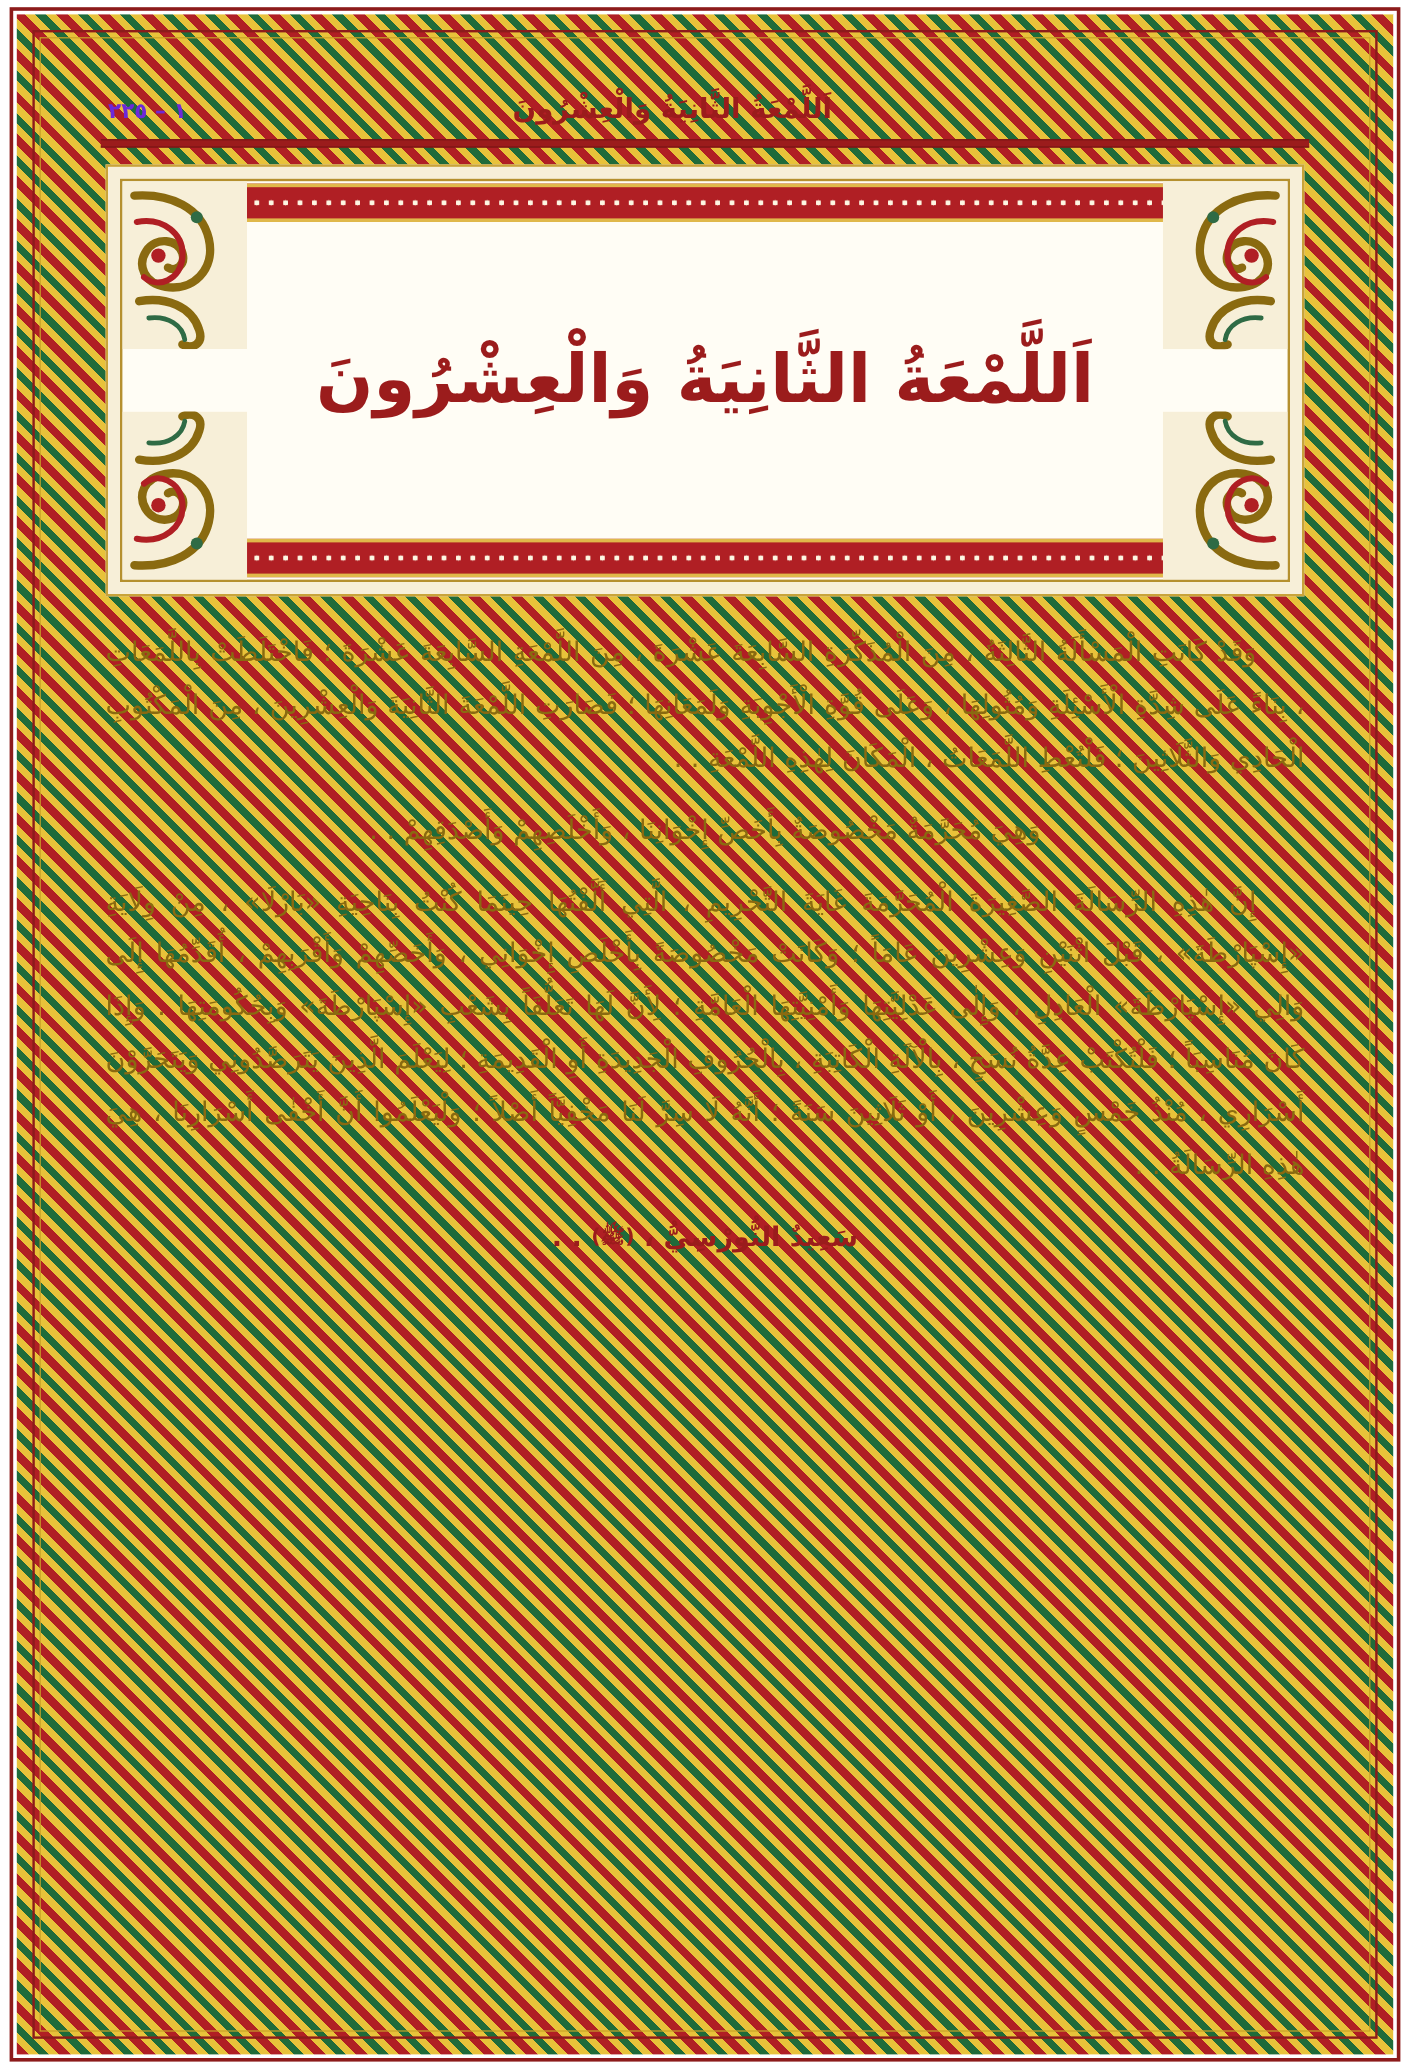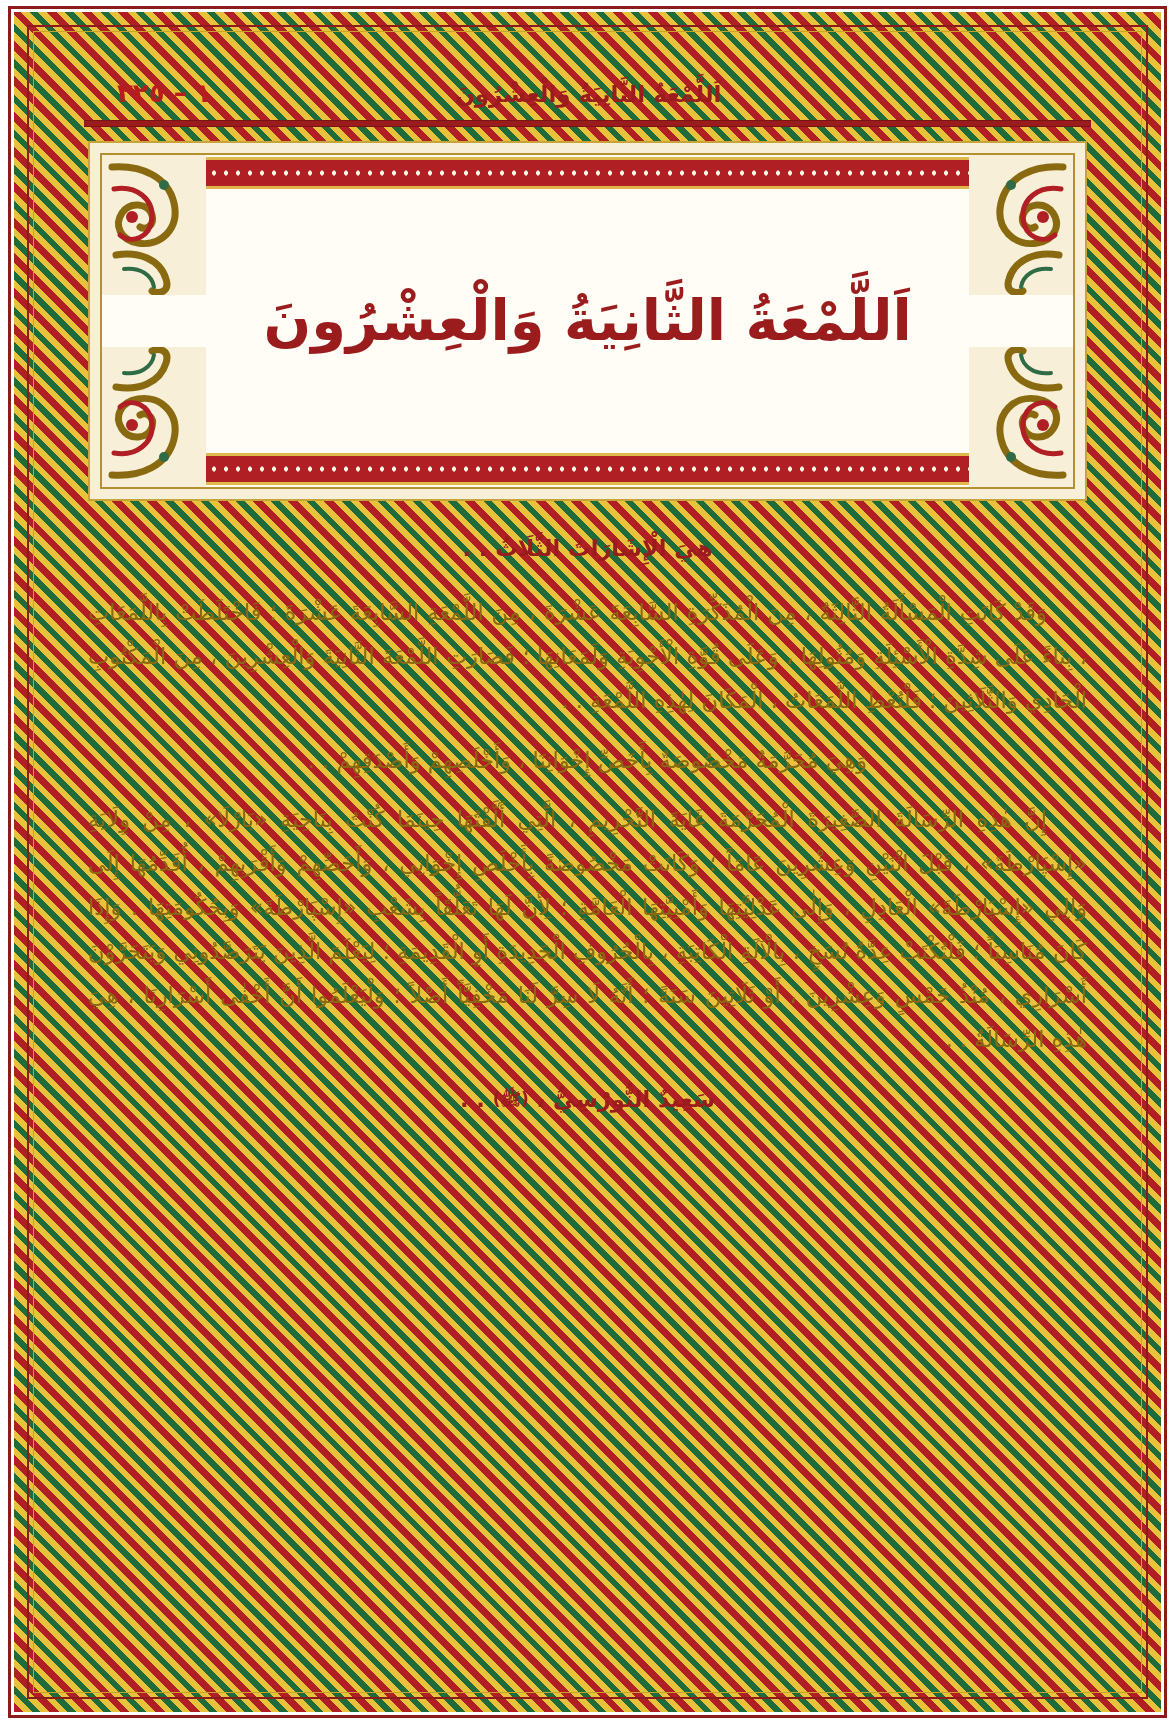--- a/index.html
+++ b/index.html
@@ -66,26 +66,25 @@
   
   .page-header {
     display: flex;
     flex-direction: row-reverse;
     align-items: baseline;
     justify-content: space-between;
     direction: rtl;
     padding: 8px 16px 4px 16px;
   }
   .page-number {
-    color: #b91c1c;
-    font-size: 26px;
+    color: #6d28d9;
+    font-size: 18px;
     font-weight: bold;
     letter-spacing: 1px;
     white-space: nowrap;
-    margin-left: 27px;
   }
   .header-title {
     color: #9b1c1c;
     font-size: 23px;
     font-weight: bold;
     flex: 1;
     text-align: center;
   }
   .header-rule {
     margin: 8px 10px 0 10px;
@@ -259,21 +258,20 @@
           <path d="M22 114 C38 112, 50 120, 52 132" fill="none" stroke="#2f6b45" stroke-width="4" stroke-linecap="round"></path>
           <circle cx="30" cy="62" r="6" fill="#b01f24"></circle>
           <circle cx="62" cy="30" r="5" fill="#2f6b45"></circle>
         </svg>
       </div>
 
       <div class="cartouche-title">اَللَّمْعَةُ الثَّانِيَةُ وَالْعِشْرُونَ</div>
     </div>
 
     <div class="body-text">
-      <p class="para heading">هِيَ الْإِشَارَاتُ الثَّلَاثُ . .</p>
       <p class="para justify indent">وَقَدْ كَانَتِ الْمَسْأَلَةُ الثَّالِثَةُ ، مِنَ الْمُذَكِّرَةِ السَّابِعَةَ عَشْرَةَ ، مِنَ اللَّمْعَةِ السَّابِعَةَ عَشْرَةَ ؛ فَاخْتَلَطَتْ بِاللَّمَعَاتِ ، بِنَاءً عَلَى شِدَّةِ الْأَسْئِلَةِ وَمُثُولِهَا ، وَعَلَى قُوَّةِ الْأَجْوِبَةِ وَلَمَعَانِهَا ؛ فَصَارَتِ اللَّمْعَةَ الثَّانِيَةَ وَالْعِشْرِينَ ، مِنَ الْمَكْتُوبِ الْحَادِي وَالثَّلَاثِينَ ؛ فَلْتُعْطِ اللَّمَعَاتُ ، الْمَكَانَ لِهٰذِهِ اللَّمْعَةِ . .</p>
       <p class="para center">وَهِيَ مُحَرَّمَةٌ مَخْصُوصَةٌ بِأَخَصِّ إِخْوَانِنَا ، وَأَخْلَصِهِمْ وَأَصْدَقِهِمْ . .</p>
       <p class="para justify indent">إِنَّ هٰذِهِ الرِّسَالَةَ الصَّغِيرَةَ الْمُحَرَّمَةَ غَايَةَ التَّحْرِيمِ ، الَّتِي أَلَّفْتُهَا حِينَمَا كُنْتُ بِنَاحِيَةِ «بَارْلَا» ، مِنْ وِلَايَةِ «إِسْپَارْطَةَ» ، قَبْلَ اثْنَيْنِ وَعِشْرِينَ عَامَاً ؛ وَكَانَتْ مَخْصُوصَةً بِأَخْلَصِ إِخْوَانِي ، وَأَخَصِّهِمْ وَأَقْرَبِهِمْ ، أُقَدِّمُهَا إِلَى وَالِي «إِسْپَارْطَةَ» الْعَادِلِ ، وَإِلٰى عَدْلِيَّتِهَا وَأَمْنِيَّتِهَا الْعَامَّةِ ؛ لِأَنَّ لَهَا تَعَلُّقَاً بِشَعْبِ «إِسْپَارْطَةَ» وَبِحُكُومَتِهَا . وَإِذَا كَانَ مُنَاسِبَاً ؛ فَلْتُكْتَبْ عِدَّةُ نُسَخٍ ، بِالْآلَةِ الْكَاتِبَةِ ، بِالْحُرُوفِ الْجَدِيدَةِ أَوِ الْقَدِيمَةِ ؛ لِيَعْلَمَ الَّذِينَ يَتَرَصَّدُونِي وَيَتَحَرَّوْنَ أَسْرَارِي ، مُنْذُ خَمْسٍ وَعِشْرِينَ ، أَوْ ثَلَاثِينَ سَنَةً ؛ أَنَّهُ لَا سِرَّ لَنَا مَخْفِيَّاً أَصْلاً ؛ وَلْيَعْلَمُوا أَنَّ أَخْفٰى أَسْرَارِنَا ، هِيَ هٰذِهِ الرِّسَالَةُ . .</p>
       <p class="para sign">
         <span>سَعِيدٌ النُّورْسِيُّ ، </span><span class="sal">(ﷺ)</span><span> . .</span>
       </p>
     </div>
 
   </div>
 </div>

